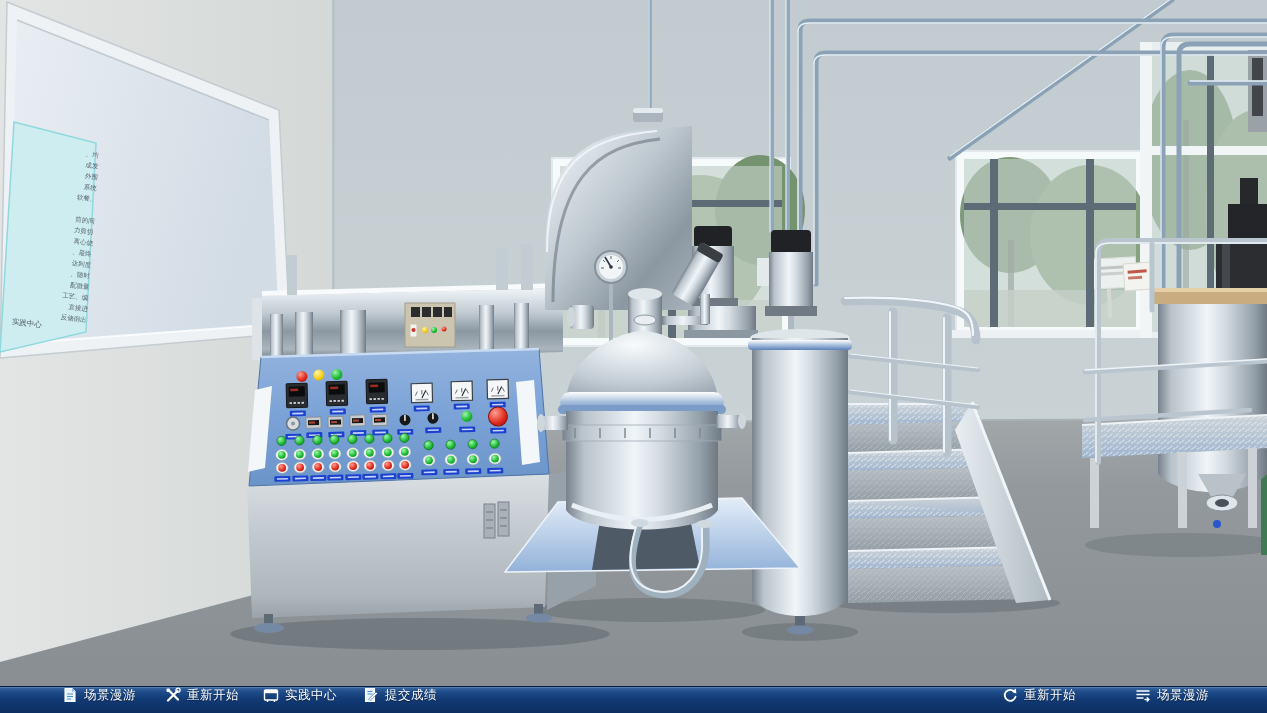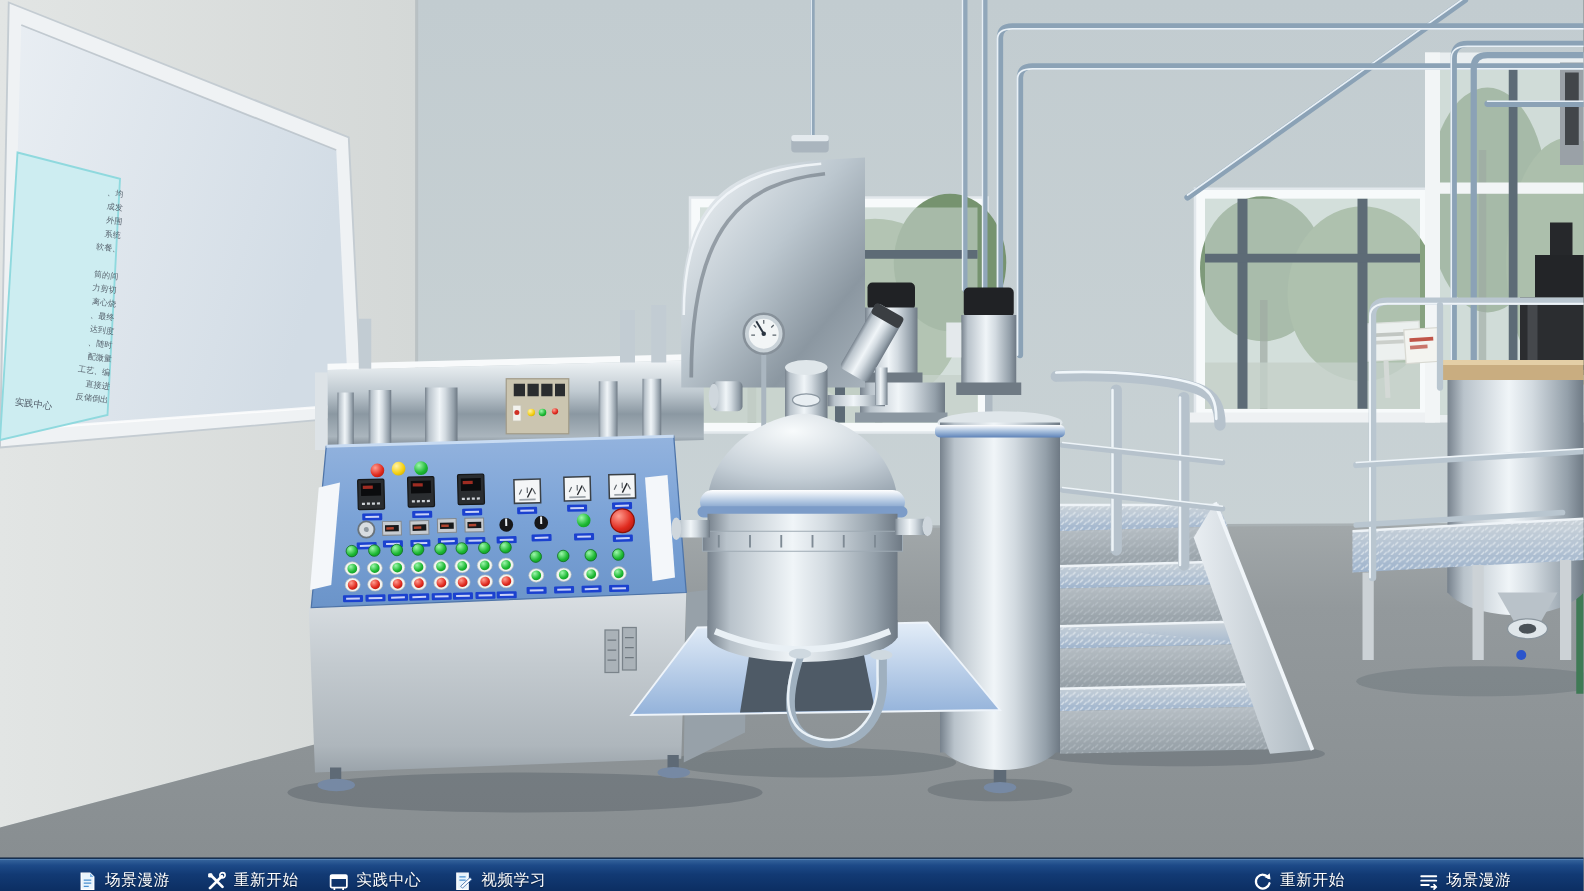--- a/index.html
+++ b/index.html
@@ -3,21 +3,21 @@
 <meta charset="utf-8">
 <style>
   html,body{margin:0;padding:0;background:#222;}
   .stage{position:relative;width:1267px;height:713px;overflow:hidden;
          font-family:"Liberation Sans",sans-serif;background:#c8d1d4;}
   .scene-svg{position:absolute;left:0;top:0;}
   
   .toolbar{position:absolute;left:0;bottom:0;width:1267px;height:26px;
     background:linear-gradient(#39679f 0%,#1d4a88 20%,#123a74 48%,#0c2e62 100%);
     box-shadow:inset 0 1px 0 #527fb2, 0 -1px 0 #081d3a;}
-  .tb-item{position:absolute;top:0;height:26px;display:flex;align-items:flex-end;
+  .tb-item{position:absolute;top:0;height:26px;display:flex;align-items:flex-start;
     gap:6px;color:#fff;font-size:12.5px;letter-spacing:0.5px;cursor:pointer;
     text-shadow:0 1px 1px rgba(0,0,0,.5);white-space:nowrap;}
   .tb-item svg{display:block;}
 </style>
 </head>
 <body>
 
 <div class="stage">
 <svg class="scene-svg" width="1267" height="687" viewBox="0 0 1267 687">
 <defs>
@@ -618,21 +618,21 @@
       <path d="M4.5,13 v2 M11.5,13 v2" stroke="#ffffff" stroke-width="1.4"></path>
     </svg>
     <span>实践中心</span>
   </div>
   <div class="tb-item" style="left:363px">
     <svg width="16" height="16" viewBox="0 0 16 16">
       <path d="M2.5,1.5 h9 v13 h-9 z" fill="#e8f4fd" stroke="#ffffff" stroke-width="1.1"></path>
       <path d="M4.5,4.5 h5 M4.5,7 h5" stroke="#4a90d0" stroke-width="1"></path>
       <path d="M7,13.5 L14.5,6.5 L13,5 L5.5,12 z" fill="#ffffff" stroke="#2c5d9e" stroke-width="0.6"></path>
     </svg>
-    <span>视频学习</span>
+    <span>提交成绩</span>
   </div>
   <div class="tb-item" style="left:1002px">
     <svg width="16" height="16" viewBox="0 0 16 16">
       <path d="M12.8,5.2 A5.5,5.5 0 1 0 13.6,9.6" fill="none" stroke="#ffffff" stroke-width="1.8" stroke-linecap="round"></path>
       <polygon points="13.8,1.5 14.4,6.6 9.8,4.8" fill="#ffffff"></polygon>
     </svg>
     <span>重新开始</span>
   </div>
   <div class="tb-item" style="left:1135px">
     <svg width="16" height="16" viewBox="0 0 16 16">

